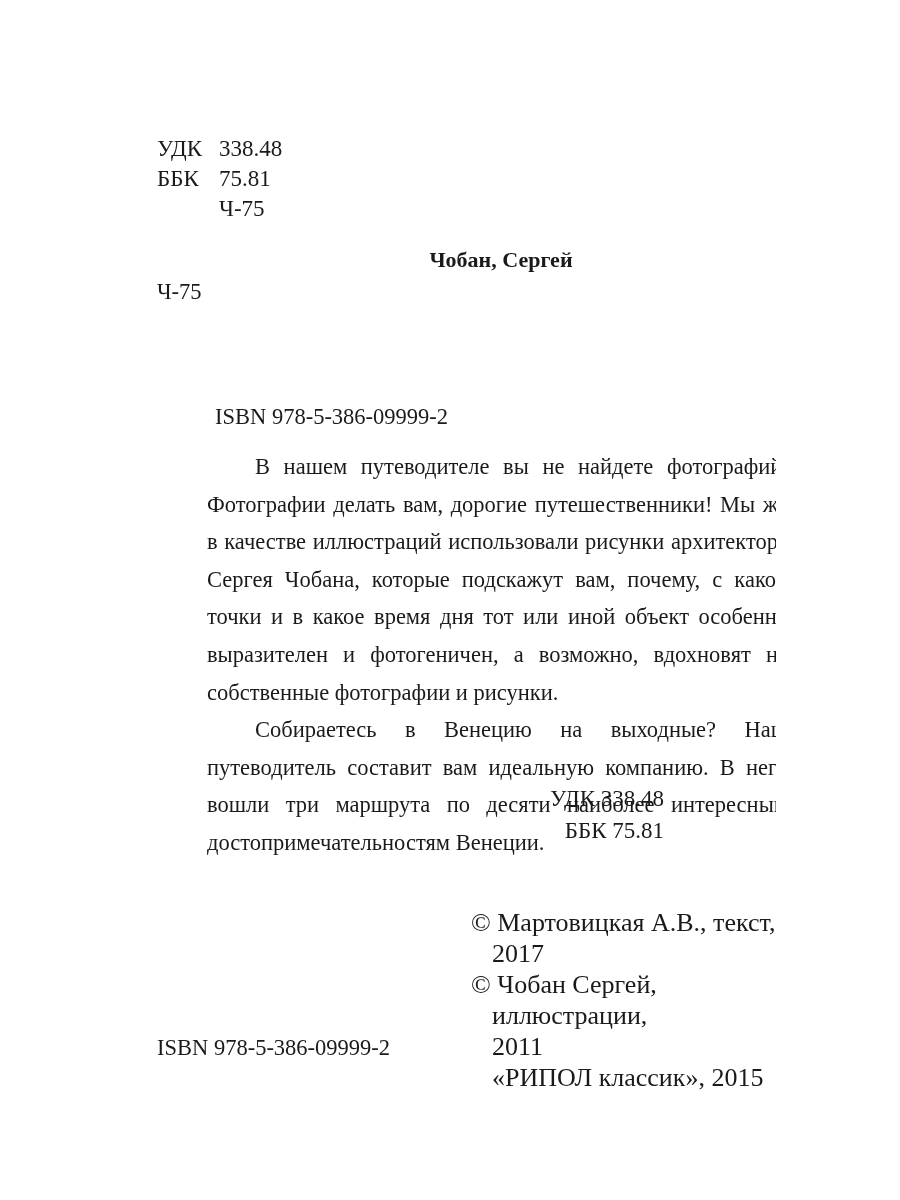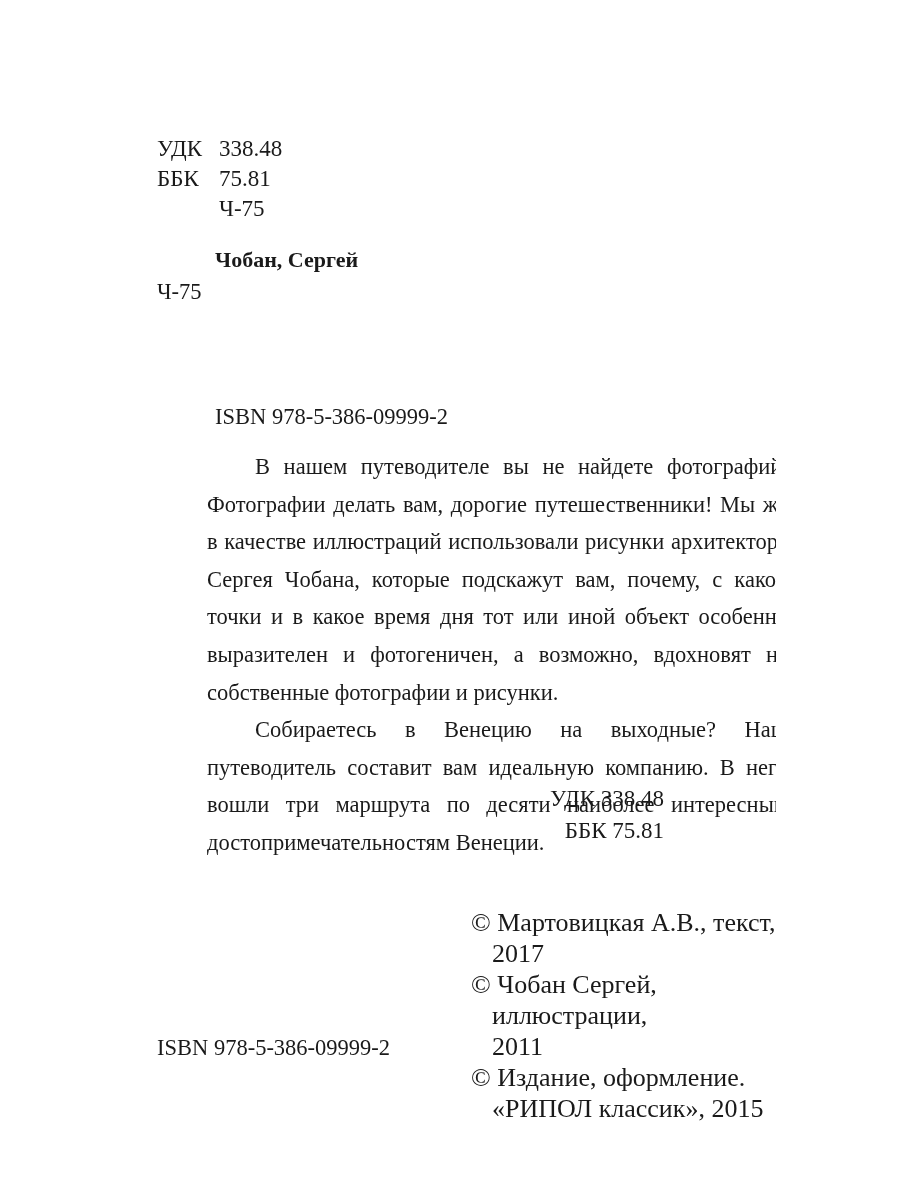--- a/index.html
+++ b/index.html
@@ -51,20 +51,21 @@
     position: absolute;
     left: 157px;
     top: 246px;
     width: 630px;
   }
   .record .author {
     font-weight: bold;
     font-size: 22px;
     line-height: 28px;
     margin-left: 58px;
+    text-align: center;
   }
   .record .body {
     position: relative;
     margin-top: 3px;
     padding-left: 58px;
     font-size: 22.5px;
     line-height: 30px;
     text-align: justify;
     text-justify: inter-word;
     hyphens: manual;
@@ -180,19 +181,18 @@
 
   <div class="codes-right">
     <span class="row">УДК 338.48</span>
     <span class="row">ББК 75.81</span>
   </div>
 
   <div class="copyright">
     <span class="cline">© Мартовицкая А.В., текст, 2017</span>
     <span class="cline">© Чобан Сергей, иллюстрации,</span>
     <span class="cont">2011</span>
-    <span class="cline">© Издание, оформление.</span>
     <span class="cont">«РИПОЛ классик», 2015</span>
   </div>
 
   <div class="isbn-bottom">ISBN 978-5-386-09999-2</div>
 
 </div>
 
 </body></html>

